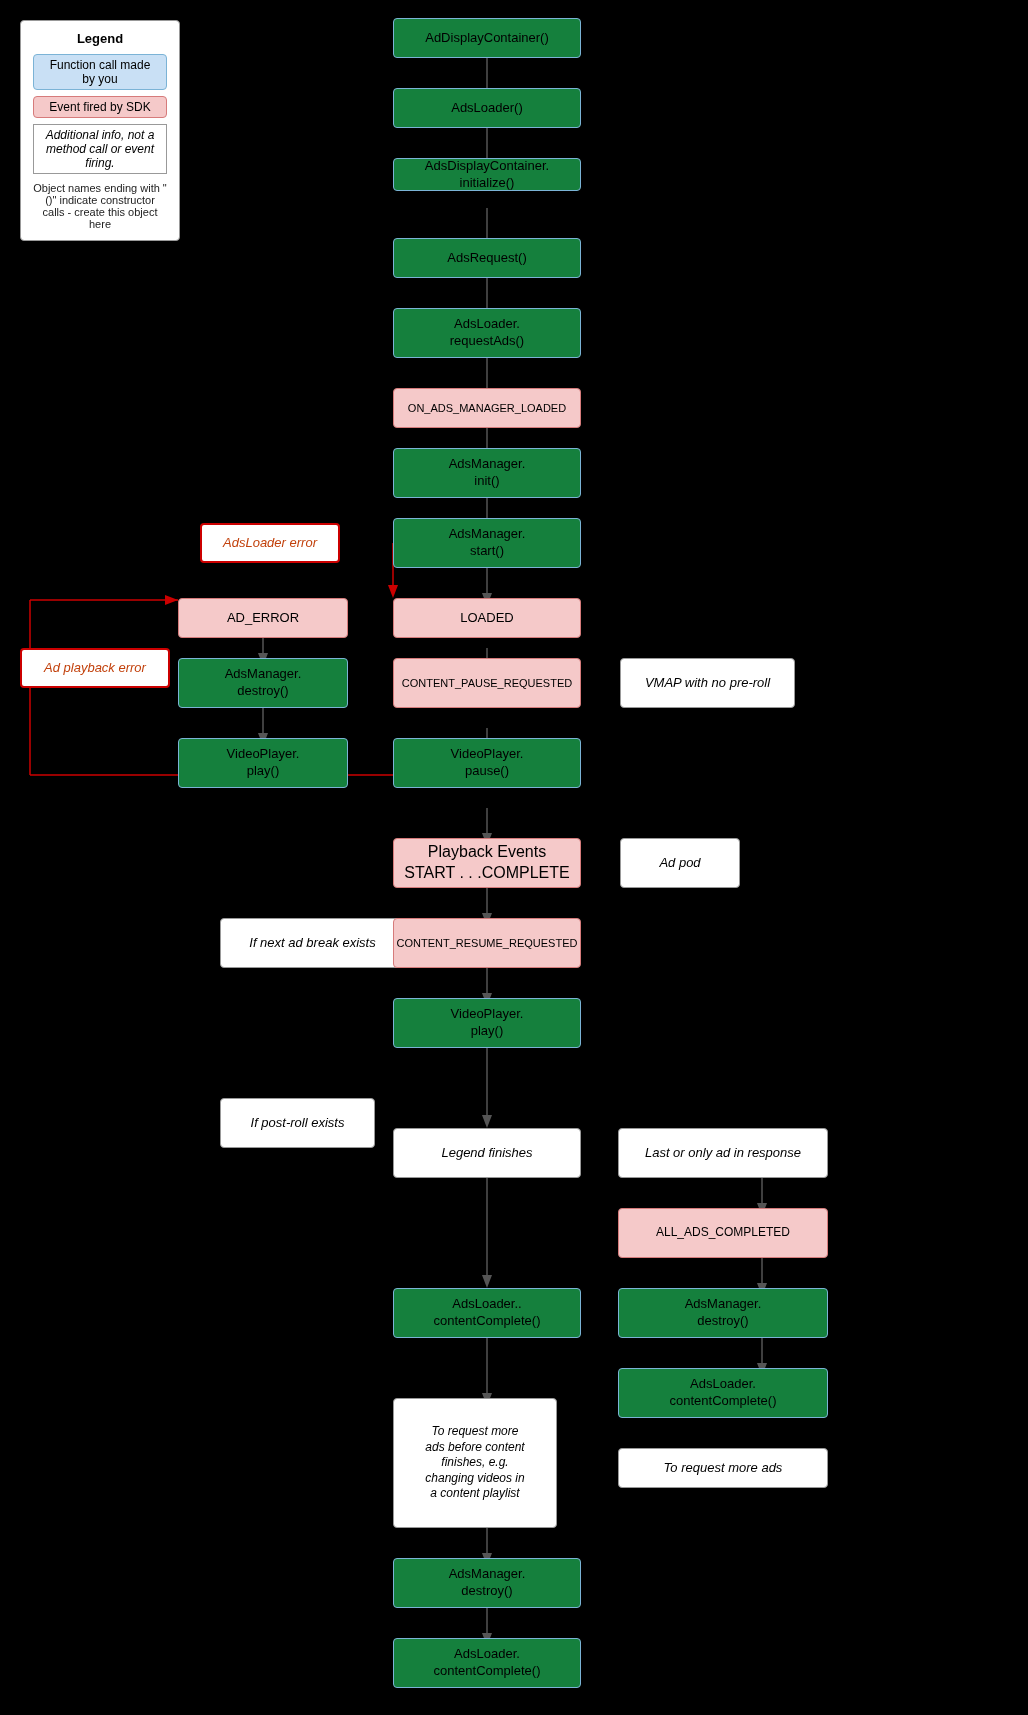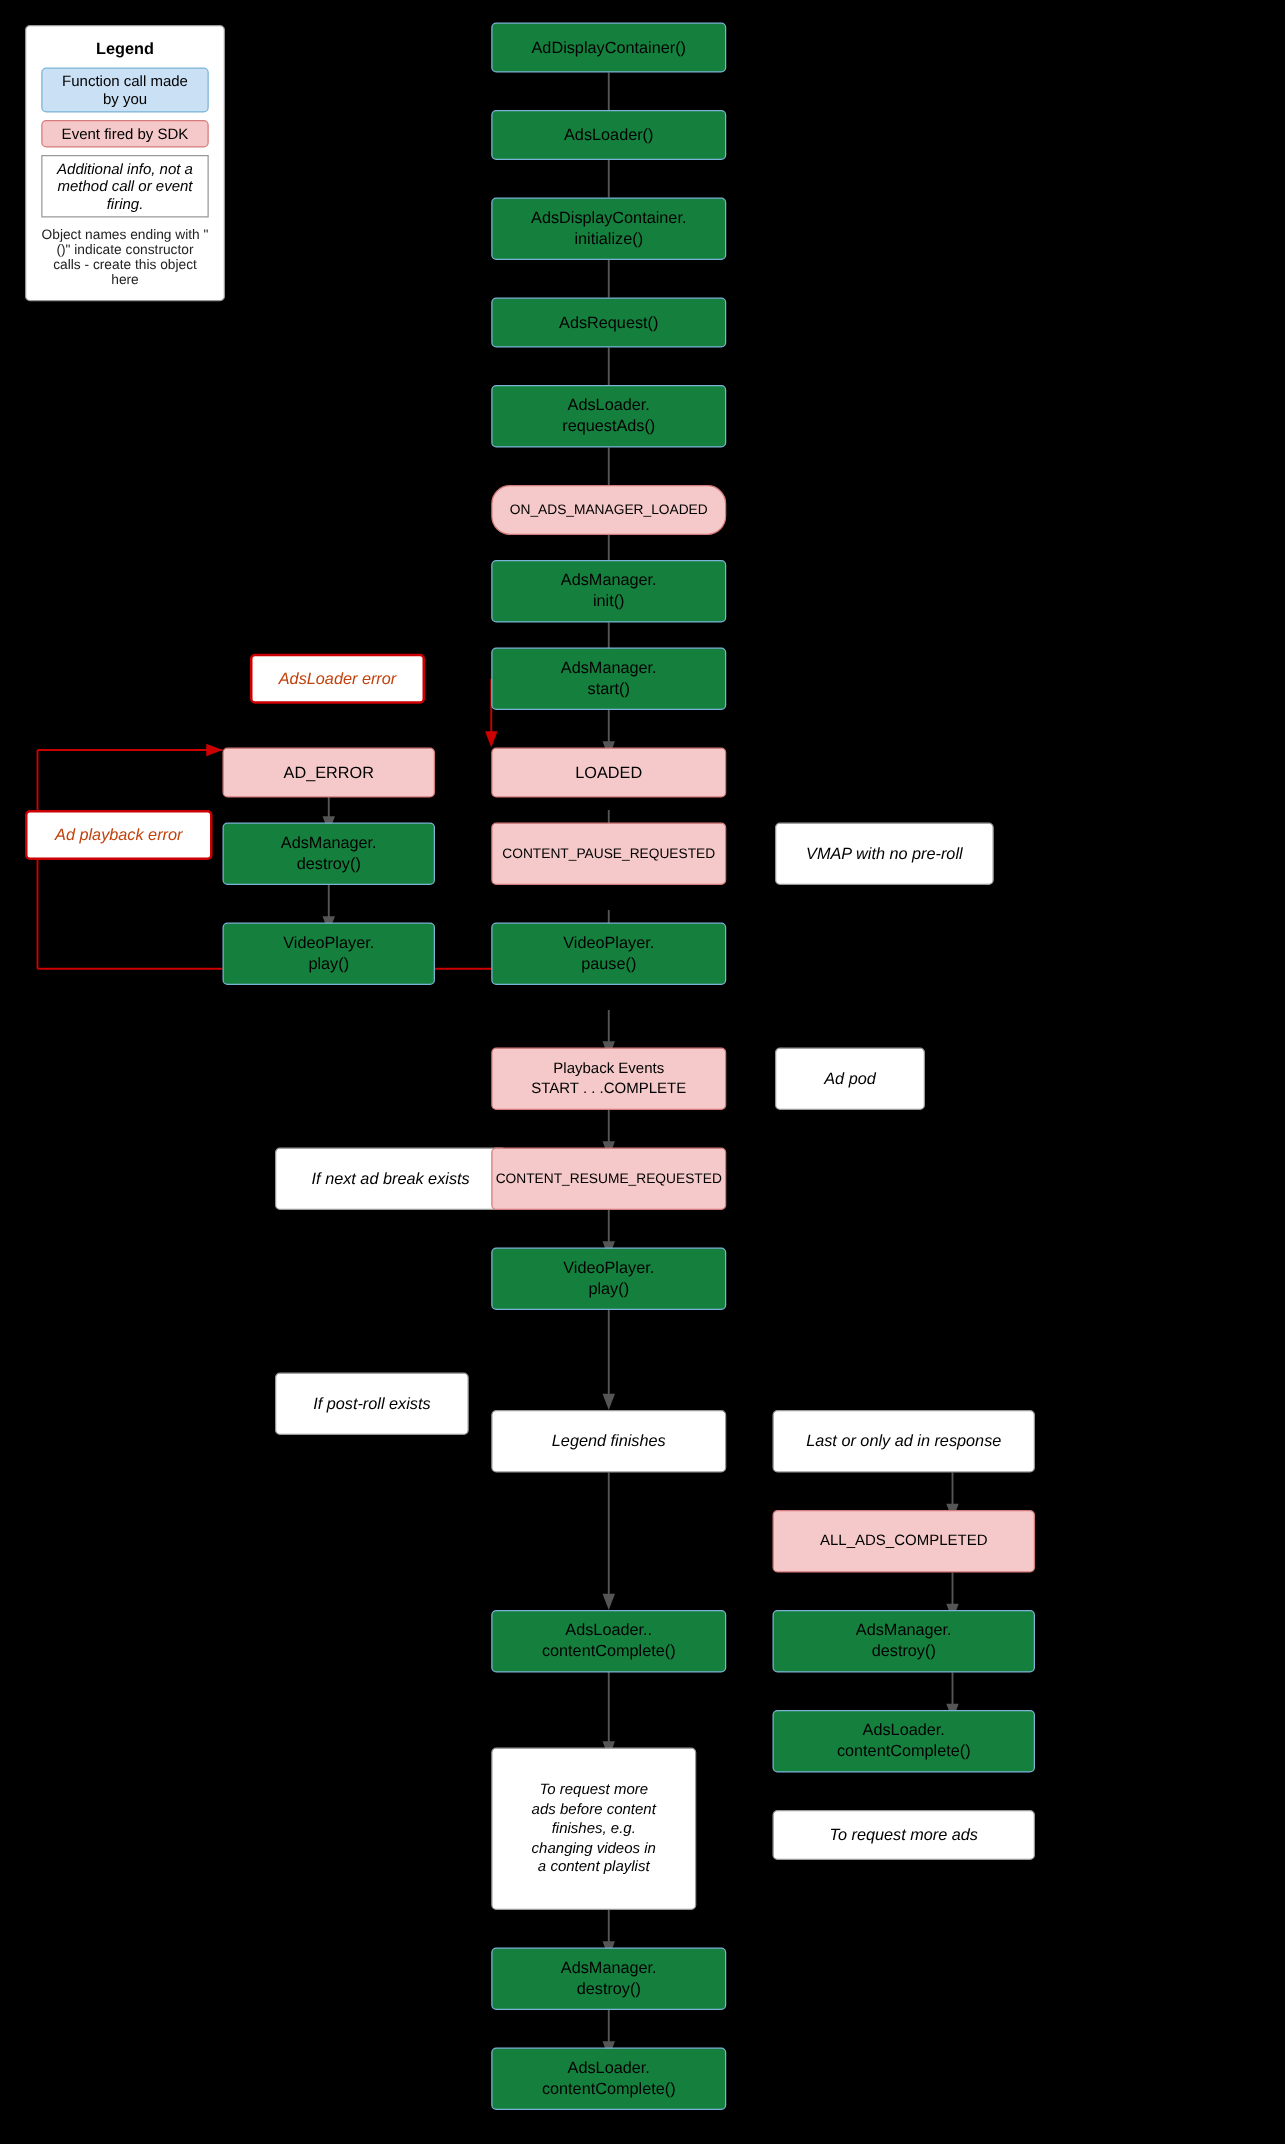--- a/index.html
+++ b/index.html
@@ -212,35 +212,35 @@
   </div>
 
   <div class="node node-blue" style="left:393px;top:18px;width:188px;height:40px;">
     <span>AdDisplayContainer()</span>
   </div>
 
   <div class="node node-blue" style="left:393px;top:88px;width:188px;height:40px;">
     <span>AdsLoader()</span>
   </div>
 
-  <div class="node node-blue" style="left:393px;top:158px;width:188px;height:50px;">
+  <div class="node node-blue" style="left:393px;top:158px;width:188px;height:33px;">
     <span style="white-space:pre-line;">AdsDisplayContainer.
 initialize()</span>
   </div>
 
   <div class="node node-blue" style="left:393px;top:238px;width:188px;height:40px;">
     <span>AdsRequest()</span>
   </div>
 
   <div class="node node-blue" style="left:393px;top:308px;width:188px;height:50px;">
     <span style="white-space:pre-line;">AdsLoader.
 requestAds()</span>
   </div>
 
-  <div class="node node-pink" style="left:393px;top:388px;width:188px;height:40px;border-radius:15px;">
+  <div class="node node-pink" style="left:393px;top:388px;width:188px;height:40px;">
     <span style="font-size:11px;">ON_ADS_MANAGER_LOADED</span>
   </div>
 
   <div class="node node-blue" style="left:393px;top:448px;width:188px;height:50px;">
     <span style="white-space:pre-line;">AdsManager.
 init()</span>
   </div>
 
   <div class="node node-red-border" style="left:200px;top:523px;width:140px;height:40px;">
     <span>AdsLoader error</span>
@@ -280,21 +280,21 @@
     <span style="white-space:pre-line;">VideoPlayer.
 play()</span>
   </div>
 
   <div class="node node-blue" style="left:393px;top:738px;width:188px;height:50px;">
     <span style="white-space:pre-line;">VideoPlayer.
 pause()</span>
   </div>
 
   <div class="node node-pink" style="left:393px;top:838px;width:188px;height:50px;">
-    <span style="white-space:pre-line;font-size:12px;">Playback Events
+    <span style="white-space:pre-line;font-size:16px;">Playback Events
 START . . .COMPLETE</span>
   </div>
 
   <div class="node node-white node-italic" style="left:620px;top:838px;width:120px;height:50px;">
     <span>Ad pod</span>
   </div>
 
   <div class="node node-white node-italic" style="left:220px;top:918px;width:185px;height:50px;">
     <span>If next ad break exists</span>
   </div>

